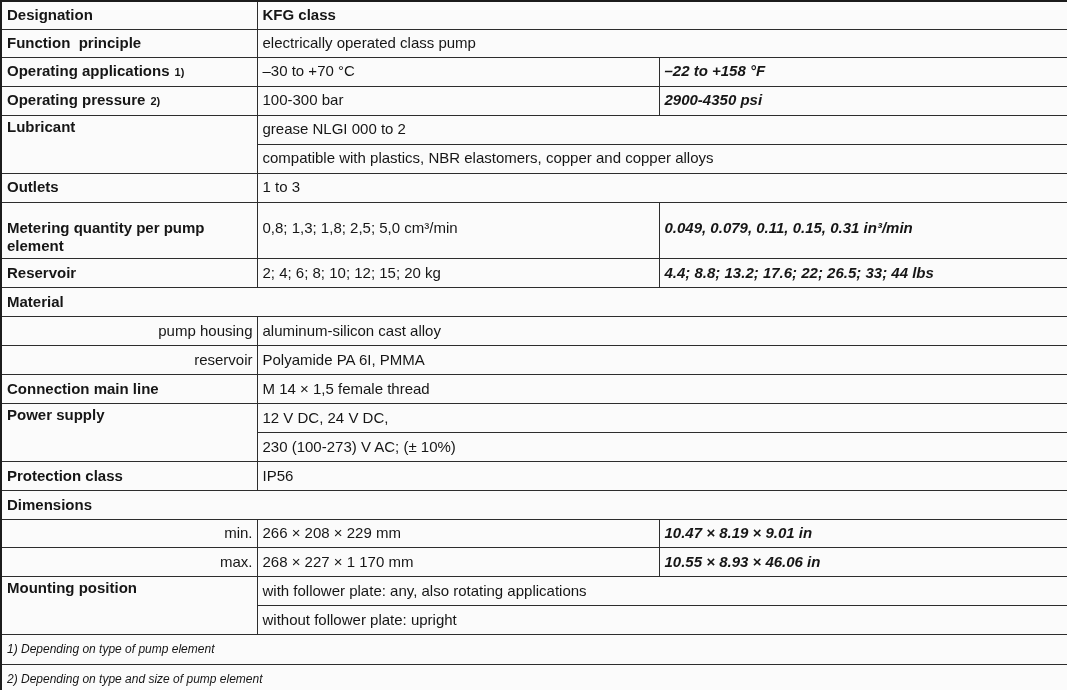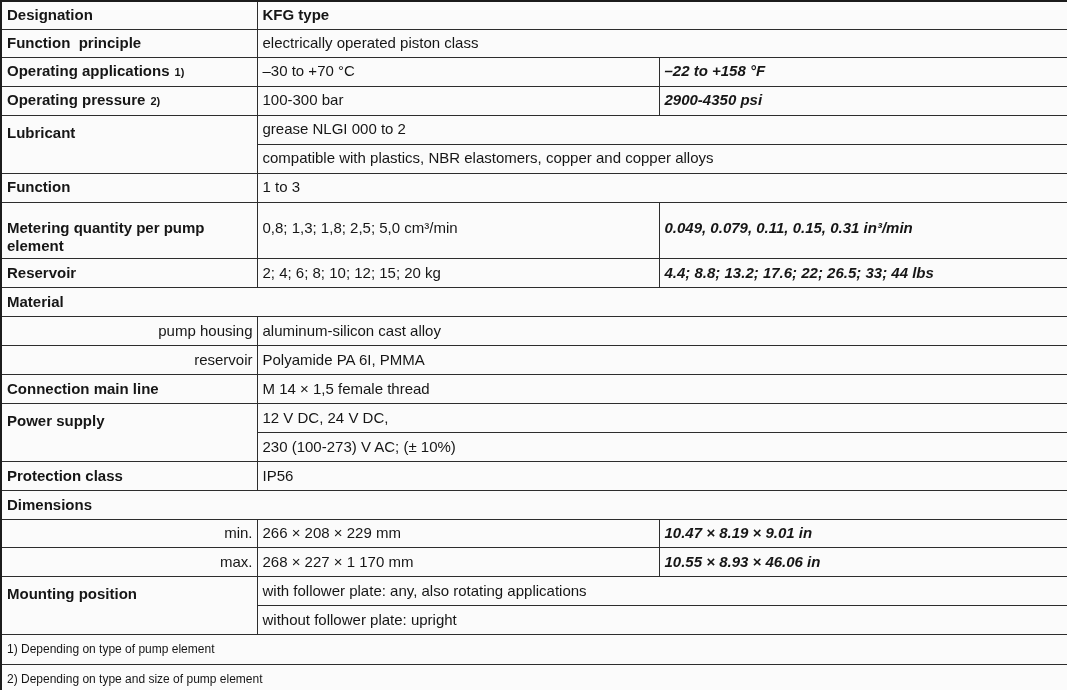--- a/index.html
+++ b/index.html
@@ -28,66 +28,66 @@
     vertical-align:middle;
     overflow:hidden;
     line-height:1.25;
   }
   tbody tr{height:29px;}
   tbody tr:nth-child(1),tbody tr:nth-child(2){height:28px;}
   tbody tr:nth-child(8){height:50px;}
   tbody tr:nth-child(18){height:28px;}
   tbody tr:nth-child(22),tbody tr:nth-child(23){height:30px;}
   
-  td[rowspan]{vertical-align:top;padding-top:8px;}
+  td[rowspan]{vertical-align:top;padding-top:2px;}
   tbody tr:nth-child(8) td{vertical-align:top;padding-top:16px;}
   .b{font-weight:bold;}
   .i{font-style:italic;font-weight:bold;}
-  .sm{font-size:12px;}
+  .sm{font-size:12px;font-style:italic;}
   .r{text-align:right;padding-right:4px;}
   .fn-marker{font-size:11px;font-weight:bold;margin-left:5px;}
 </style>
 </head>
 <body>
 
 <div class="page">
   <table class="spec">
     <colgroup>
       <col style="width:256px">
       <col style="width:402px">
       <col style="width:409px">
     </colgroup>
     <tbody id="spec-body">
         <tr>
           <td class="b"><span>Designation</span></td>
-          <td colspan="2" class="b"><span>KFG type</span></td>
+          <td colspan="2" class="b"><span>KFG class</span></td>
         </tr>
         <tr>
           <td class="b"><span>Function&nbsp; principle</span></td>
-          <td colspan="2"><span>electrically operated piston class</span></td>
+          <td colspan="2"><span>electrically operated class pump</span></td>
         </tr>
         <tr>
           <td class="b"><span>Operating applications</span><span class="fn-marker">1)</span></td>
           <td><span>–30 to +70 °C</span></td>
           <td class="i"><span>–22 to +158 °F</span></td>
         </tr>
         <tr>
           <td class="b"><span>Operating pressure</span><span class="fn-marker">2)</span></td>
           <td><span>100-300 bar</span></td>
           <td class="i"><span>2900-4350 psi</span></td>
         </tr>
         <tr>
           <td rowspan="2" class="b"><span>Lubricant</span></td>
           <td colspan="2"><span>grease NLGI 000 to 2</span></td>
         </tr>
         <tr>
           <td colspan="2"><span>compatible with plastics, NBR elastomers, copper and copper alloys</span></td>
         </tr>
         <tr>
-          <td class="b"><span>Function</span></td>
+          <td class="b"><span>Outlets</span></td>
           <td colspan="2"><span>1 to 3</span></td>
         </tr>
         <tr>
           <td class="b"><span>Metering quantity per pump element</span></td>
           <td><span>0,8; 1,3; 1,8; 2,5; 5,0 cm³/min</span></td>
           <td class="i"><span>0.049, 0.079, 0.11, 0.15, 0.31 in³/min</span></td>
         </tr>
         <tr>
           <td class="b"><span>Reservoir</span></td>
           <td><span>2; 4; 6; 8; 10; 12; 15; 20 kg</span></td>

